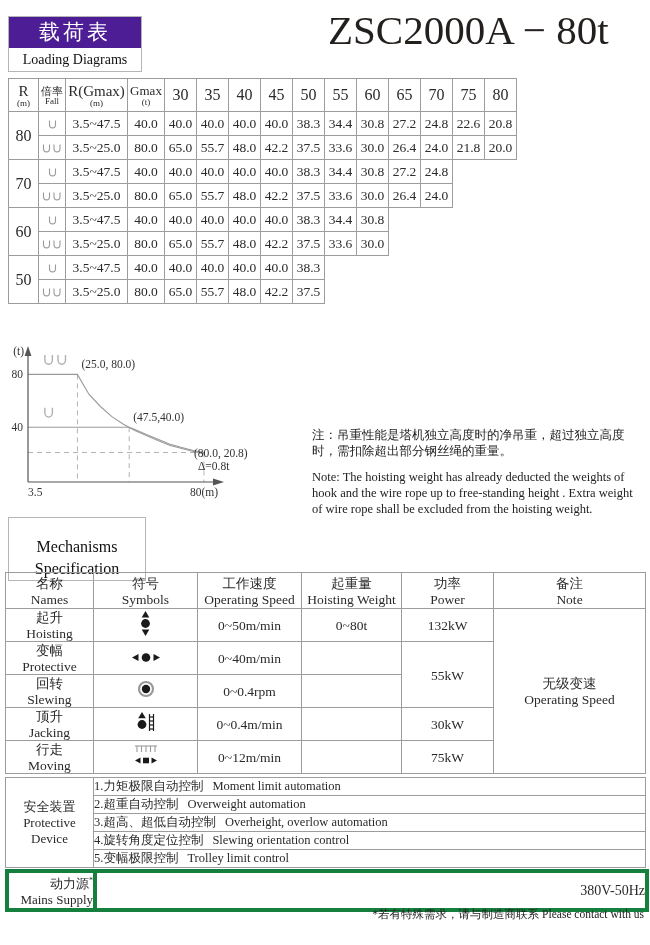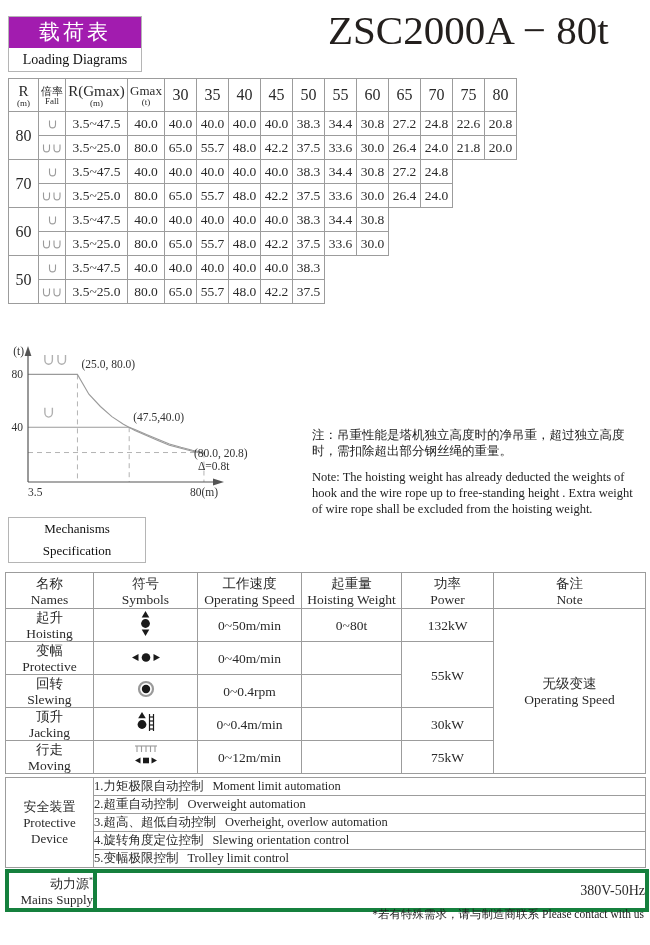--- a/index.html
+++ b/index.html
@@ -4,24 +4,24 @@
 <style>
   html,body{margin:0;padding:0;}
   body{width:650px;height:945px;background:#ffffff;position:relative;
        font-family:"Liberation Serif",serif;color:#2a2a2a;overflow:hidden;}
   .page{position:absolute;inset:0;}
 
   
   .badge{position:absolute;border:1px solid #b5b5b5;background:#fff;text-align:center;}
   .badge-loading{left:8px;top:16px;width:132px;}
   .badge-mech{left:8px;top:517px;width:136px;}
-  .badge-zh{background:#a21caf;color:#fff;font-size:21px;line-height:31px;letter-spacing:3px;}
+  .badge-zh{background:#4c1d95;color:#fff;font-size:21px;line-height:31px;letter-spacing:3px;}
   .badge-mech .badge-zh{font-size:20px;}
   .badge-en{font-size:14px;line-height:23px;color:#101010;}
-  .badge-mech .badge-en{font-size:13px;line-height:22px;}
+  .badge-mech .badge-en{font-size:16px;line-height:22px;margin-top:18px;}
 
   .title{position:absolute;left:328px;top:6px;font-size:41px;color:#231f1d;white-space:nowrap;}
 
   
   table{border-collapse:collapse;table-layout:fixed;}
   .load-table{position:absolute;left:8px;top:78px;width:508px;}
   .load-table th,.load-table td{border:1px solid #9c9c9c;text-align:center;vertical-align:middle;
       padding:0;font-weight:normal;overflow:hidden;}
   .load-table thead tr{height:33px;}
   .load-table tbody tr{height:24px;}

